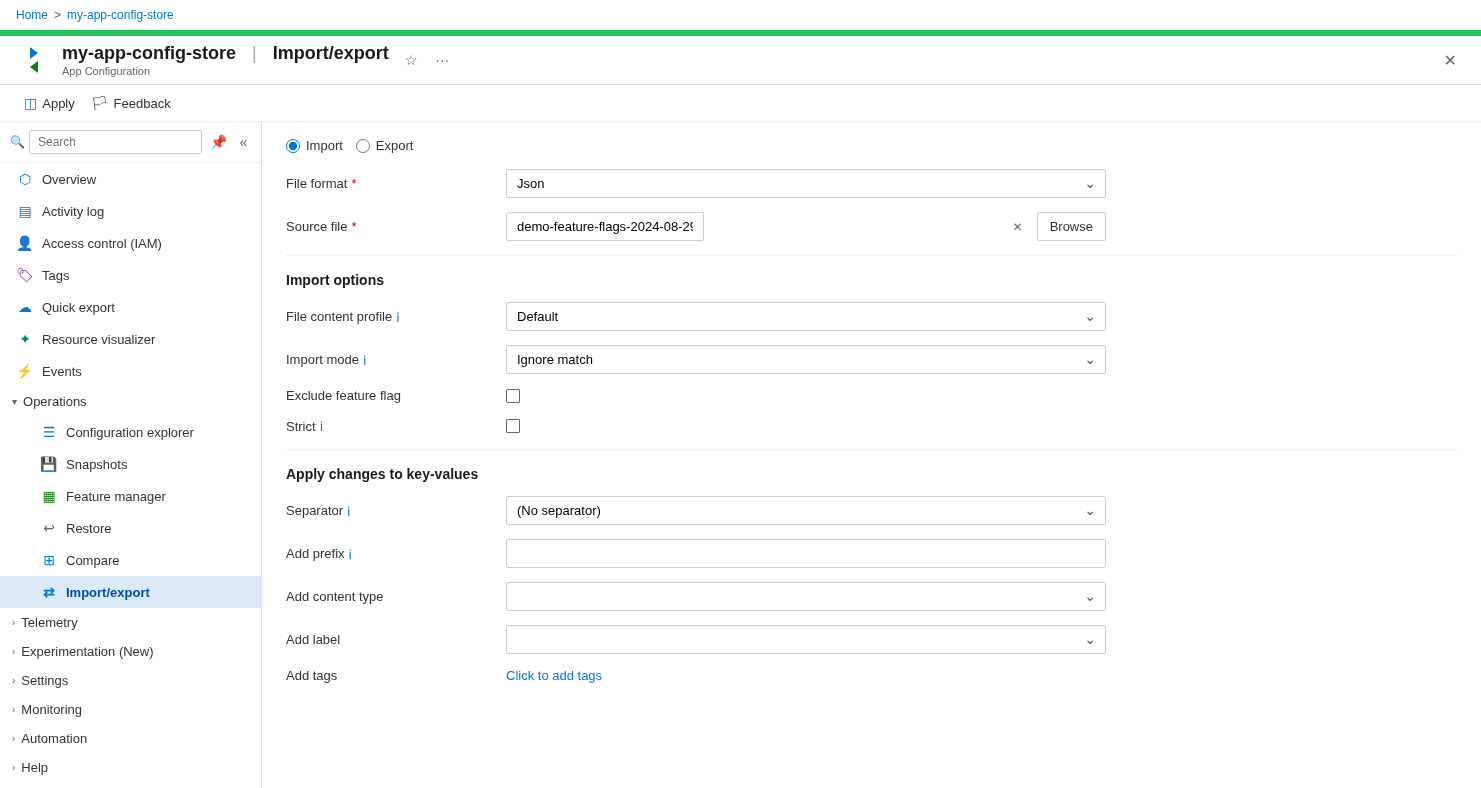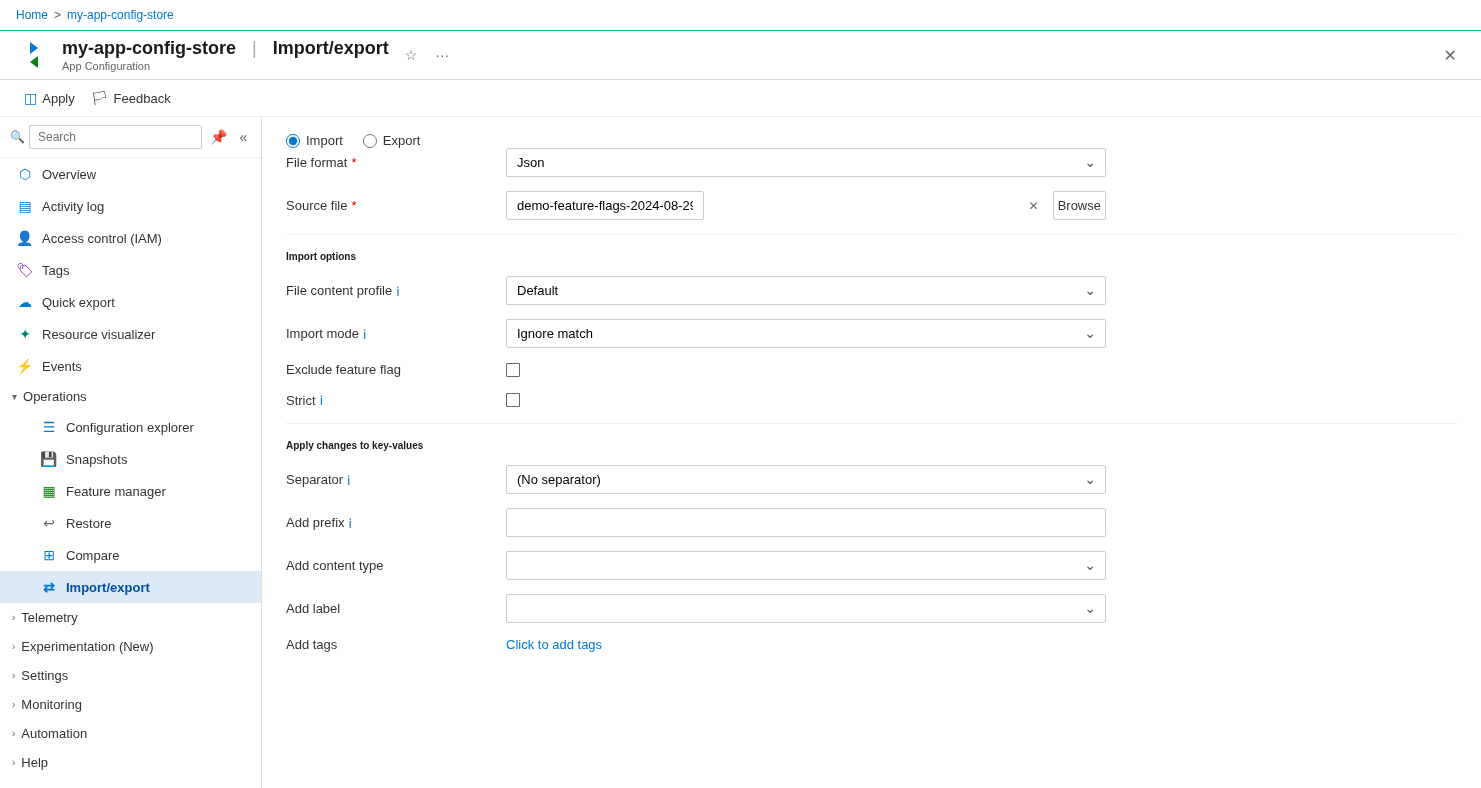--- a/index.html
+++ b/index.html
@@ -1,19 +1,19 @@
 <!DOCTYPE html>
 <html><head>
   <meta charset="utf-8">
   <style>
     * { box-sizing: border-box; margin: 0; padding: 0; }
     body { font-family: 'Segoe UI', Arial, sans-serif; font-size: 13px; color: #333; background: #fff; display: flex; flex-direction: column; height: 788px; overflow: hidden; }
 
     
-    .breadcrumb { display: flex; align-items: center; gap: 6px; padding: 8px 16px; font-size: 12px; color: #0078d4; border-bottom: 1px solid #22c55e; }
+    .breadcrumb { display: flex; align-items: center; gap: 6px; padding: 8px 16px; font-size: 12px; color: #0078d4; border-bottom: 6px solid #22c55e; }
     .breadcrumb span { color: #666; }
     .breadcrumb a { color: #0078d4; text-decoration: none; cursor: pointer; }
 
     
     .page-header { display: flex; align-items: center; padding: 6px 16px 6px 16px; border-bottom: 1px solid #ddd; }
     .page-header-icon { width: 36px; height: 36px; display: flex; align-items: center; justify-content: center; margin-right: 10px; }
     .header-arrows { display: flex; flex-direction: column; gap: 2px; }
     .arrow-right { width: 0; height: 0; border-top: 6px solid transparent; border-bottom: 6px solid transparent; border-left: 8px solid #0078d4; }
     .arrow-left { width: 0; height: 0; border-top: 6px solid transparent; border-bottom: 6px solid transparent; border-right: 8px solid #107c10; }
     .page-title { font-size: 18px; font-weight: 600; color: #1a1a1a; }
@@ -45,43 +45,43 @@
 
     .sidebar-section { display: flex; align-items: center; gap: 6px; padding: 7px 12px; cursor: pointer; color: #333; font-size: 13px; font-weight: 500; user-select: none; }
     .sidebar-sub-item { display: flex; align-items: center; gap: 8px; padding: 7px 16px 7px 40px; cursor: pointer; color: #333; font-size: 13px; user-select: none; }
     .sidebar-sub-item.active { background: #dce9f7; color: #0050aa; font-weight: 600; }
     .chevron-icon { font-size: 10px; color: #666; }
 
     
     .content-area { flex: 1; overflow-y: auto; padding: 16px 24px; }
 
     
-    .radio-group { display: flex; align-items: flex-end; gap: 20px; }
+    .radio-group { display: flex; align-items: flex-end; gap: 13px; margin-bottom: 16px; }
     .radio-label { display: flex; align-items: center; gap: 6px; cursor: pointer; font-size: 13px; }
     .radio-label input { cursor: pointer; accent-color: #0078d4; width: 14px; height: 14px; }
 
     
     .form-row { display: flex; align-items: center; margin-bottom: 14px; }
     .form-label { width: 220px; flex-shrink: 0; font-size: 13px; color: #333; display: flex; align-items: center; gap: 4px; }
     .form-label .info-icon { color: #0078d4; font-size: 13px; cursor: pointer; }
     .form-control { flex: 1; max-width: 600px; }
 
     .select-box { width: 100%; border: 1px solid #ccc; border-radius: 2px; padding: 6px 32px 6px 10px; font-size: 13px; background: #fff; appearance: none; -webkit-appearance: none; cursor: pointer; outline: none; position: relative; background-image: none; }
     .select-wrapper { position: relative; }
     .select-wrapper::after { content: '⌄'; position: absolute; right: 10px; top: 50%; transform: translateY(-55%); pointer-events: none; font-size: 14px; color: #555; }
 
     .text-input { width: 100%; border: 1px solid #ccc; border-radius: 2px; padding: 6px 10px; font-size: 13px; outline: none; }
 
     .section-heading { font-size: 14px; font-weight: 600; color: #1a1a1a; margin-bottom: 14px; margin-top: 4px; }
-    .subsection-heading { font-size: 10px; font-weight: 600; margin-bottom: 14px; margin-top: 8px; color: #1a1a1a; }
+    .subsection-heading { font-size: 14px; font-weight: 600; margin-bottom: 14px; margin-top: 8px; color: #1a1a1a; }
 
     
     .file-row { display: flex; align-items: center; gap: 8px; }
     .file-input { border: 1px solid #ccc; border-radius: 2px; padding: 6px 10px; font-size: 13px; flex: 1; outline: none; }
-    .browse-btn { border: 1px solid #ccc; background: #fff; padding: 6px 4px; font-size: 13px; border-radius: 2px; cursor: pointer; color: #333; white-space: nowrap; }
+    .browse-btn { border: 1px solid #ccc; background: #fff; padding: 6px 12px; font-size: 13px; border-radius: 2px; cursor: pointer; color: #333; white-space: nowrap; }
     .file-input-wrapper { position: relative; flex: 1; }
     .file-clear-btn { position: absolute; right: 6px; top: 50%; transform: translateY(-50%); background: none; border: none; cursor: pointer; color: #666; font-size: 12px; }
 
     
     .checkbox-wrapper { display: flex; align-items: center; }
     .form-checkbox { width: 14px; height: 14px; border: 1px solid #666; background: #fff; cursor: pointer; appearance: none; -webkit-appearance: none; border-radius: 1px; }
     .form-checkbox:checked { background: #0078d4; border-color: #0078d4; }
 
     
     .tag-link { color: #0078d4; text-decoration: none; cursor: pointer; font-size: 13px; }

